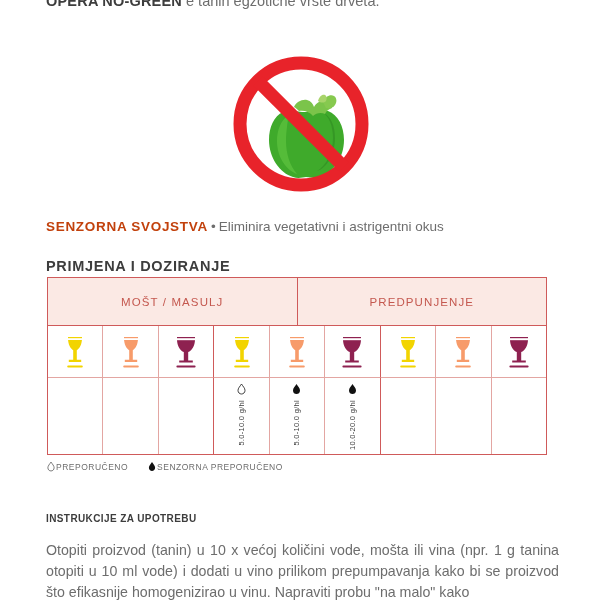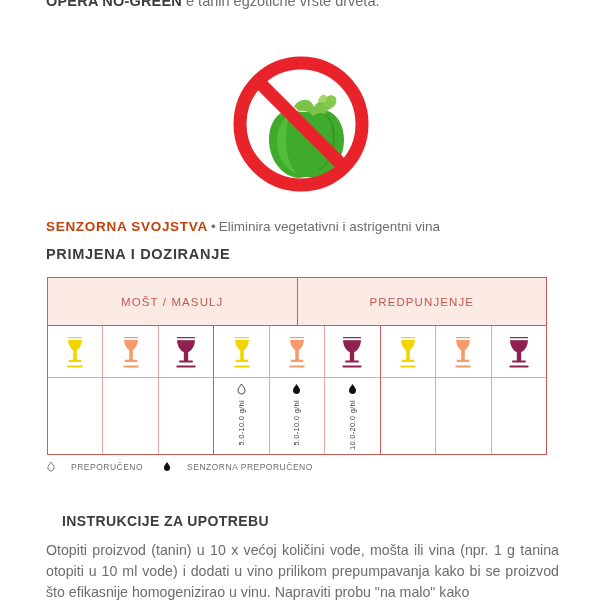--- a/index.html
+++ b/index.html
@@ -61,21 +61,21 @@
   .senzorna .lbl {
     font-weight: bold;
     color: #c2410c;
     letter-spacing: .7px;
   }
   .senzorna .dot { padding: 0 3px; }
 
   .primjena {
     position: absolute;
     left: 46px;
-    top: 246px;
+    top: 258px;
     font-size: 14.5px;
     font-weight: bold;
     color: #3d3d3d;
     letter-spacing: .7px;
     white-space: nowrap;
   }
 
   
   .table {
     position: absolute;
@@ -146,33 +146,32 @@
     position: absolute;
     left: 47px;
     top: 461px;
     display: flex;
     align-items: center;
     gap: 20px;
     font-size: 8.5px;
     letter-spacing: .5px;
     color: #6d6d6d;
   }
-  .legend .li { display: flex; align-items: center; gap: 16px; }
+  .legend .li { display: flex; align-items: center; gap: 1px; }
 
   
   .instr-head {
     position: absolute;
     left: 46px;
     top: 513px;
-    font-size: 14px;
+    font-size: 10px;
     font-weight: bold;
     letter-spacing: .4px;
     color: #3d3d3d;
     white-space: nowrap;
-    margin-left: 16px;
   }
   .instr-body {
     position: absolute;
     left: 46px;
     top: 540px;
     width: 513px;
     font-size: 14.2px;
     line-height: 21px;
     color: #6d6d6d;
     text-align: justify;
@@ -198,21 +197,21 @@
         <path d="M92 57c1-4 4-7 7-6 2 1 2 4 1 6-2 2-5 2-8 0z" fill="#a8d46a"></path>
       </g>
       <g>
         <circle cx="75" cy="80" r="61" fill="none" stroke="#e8232a" stroke-width="13"></circle>
         <line x1="32" y1="37" x2="118" y2="123" stroke="#e8232a" stroke-width="13"></line>
       </g>
     </svg>
   </div>
 
   <div class="senzorna">
-    <span class="lbl">SENZORNA SVOJSTVA</span><span class="dot">•</span><span>Eliminira vegetativni i astrigentni vina</span>
+    <span class="lbl">SENZORNA SVOJSTVA</span><span class="dot">•</span><span>Eliminira vegetativni i astrigentni okus</span>
   </div>
 
   <div class="primjena">PRIMJENA I DOZIRANJE</div>
 
   <div class="table">
 
     <div class="trow hrow">
       <div class="grp">
         <span class="hlabel">MOŠT / MASULJ</span>
       </div>

